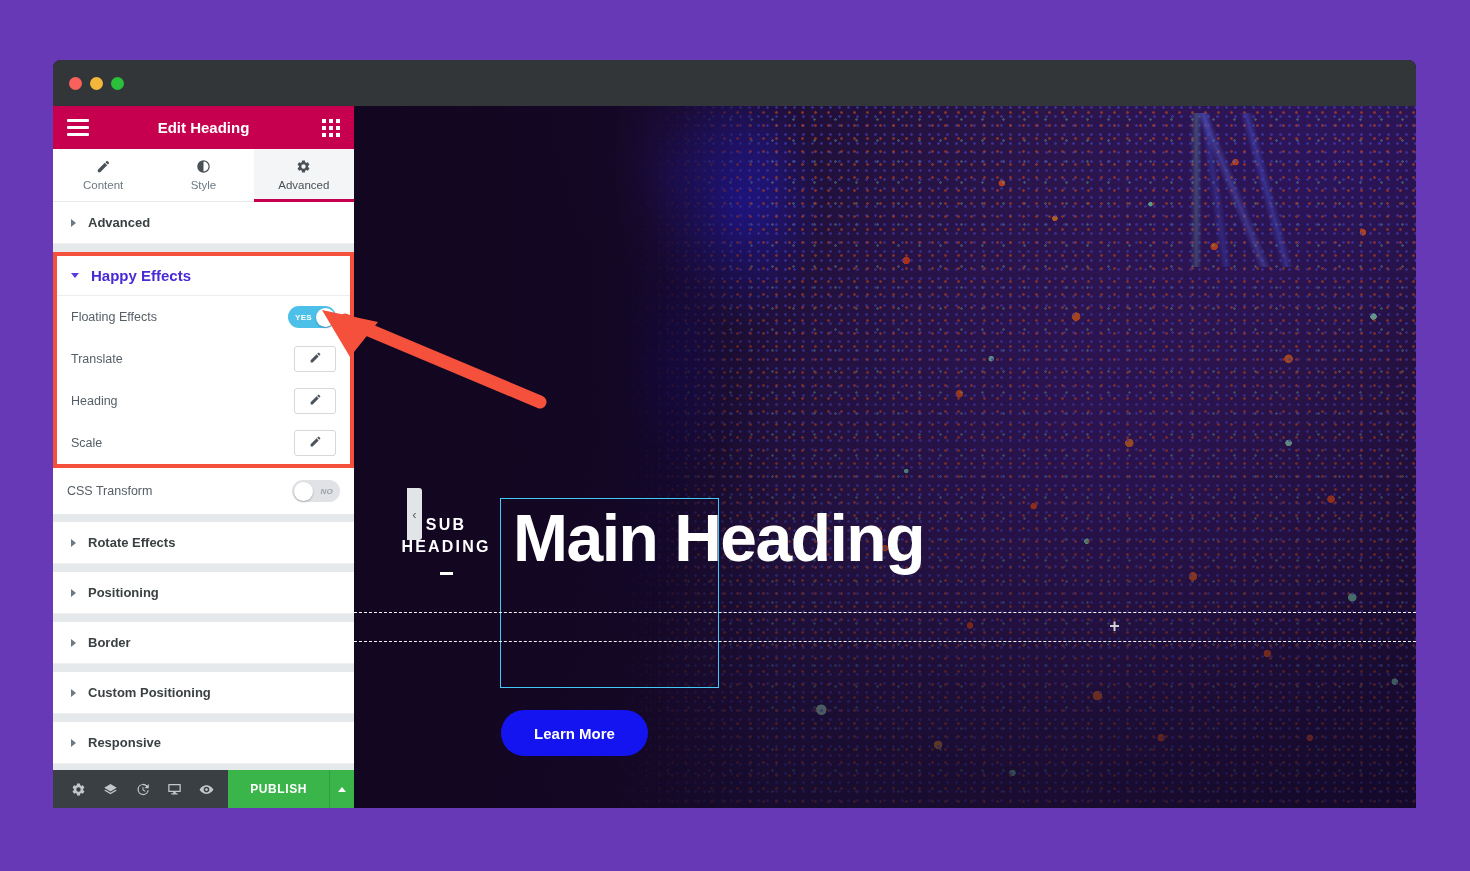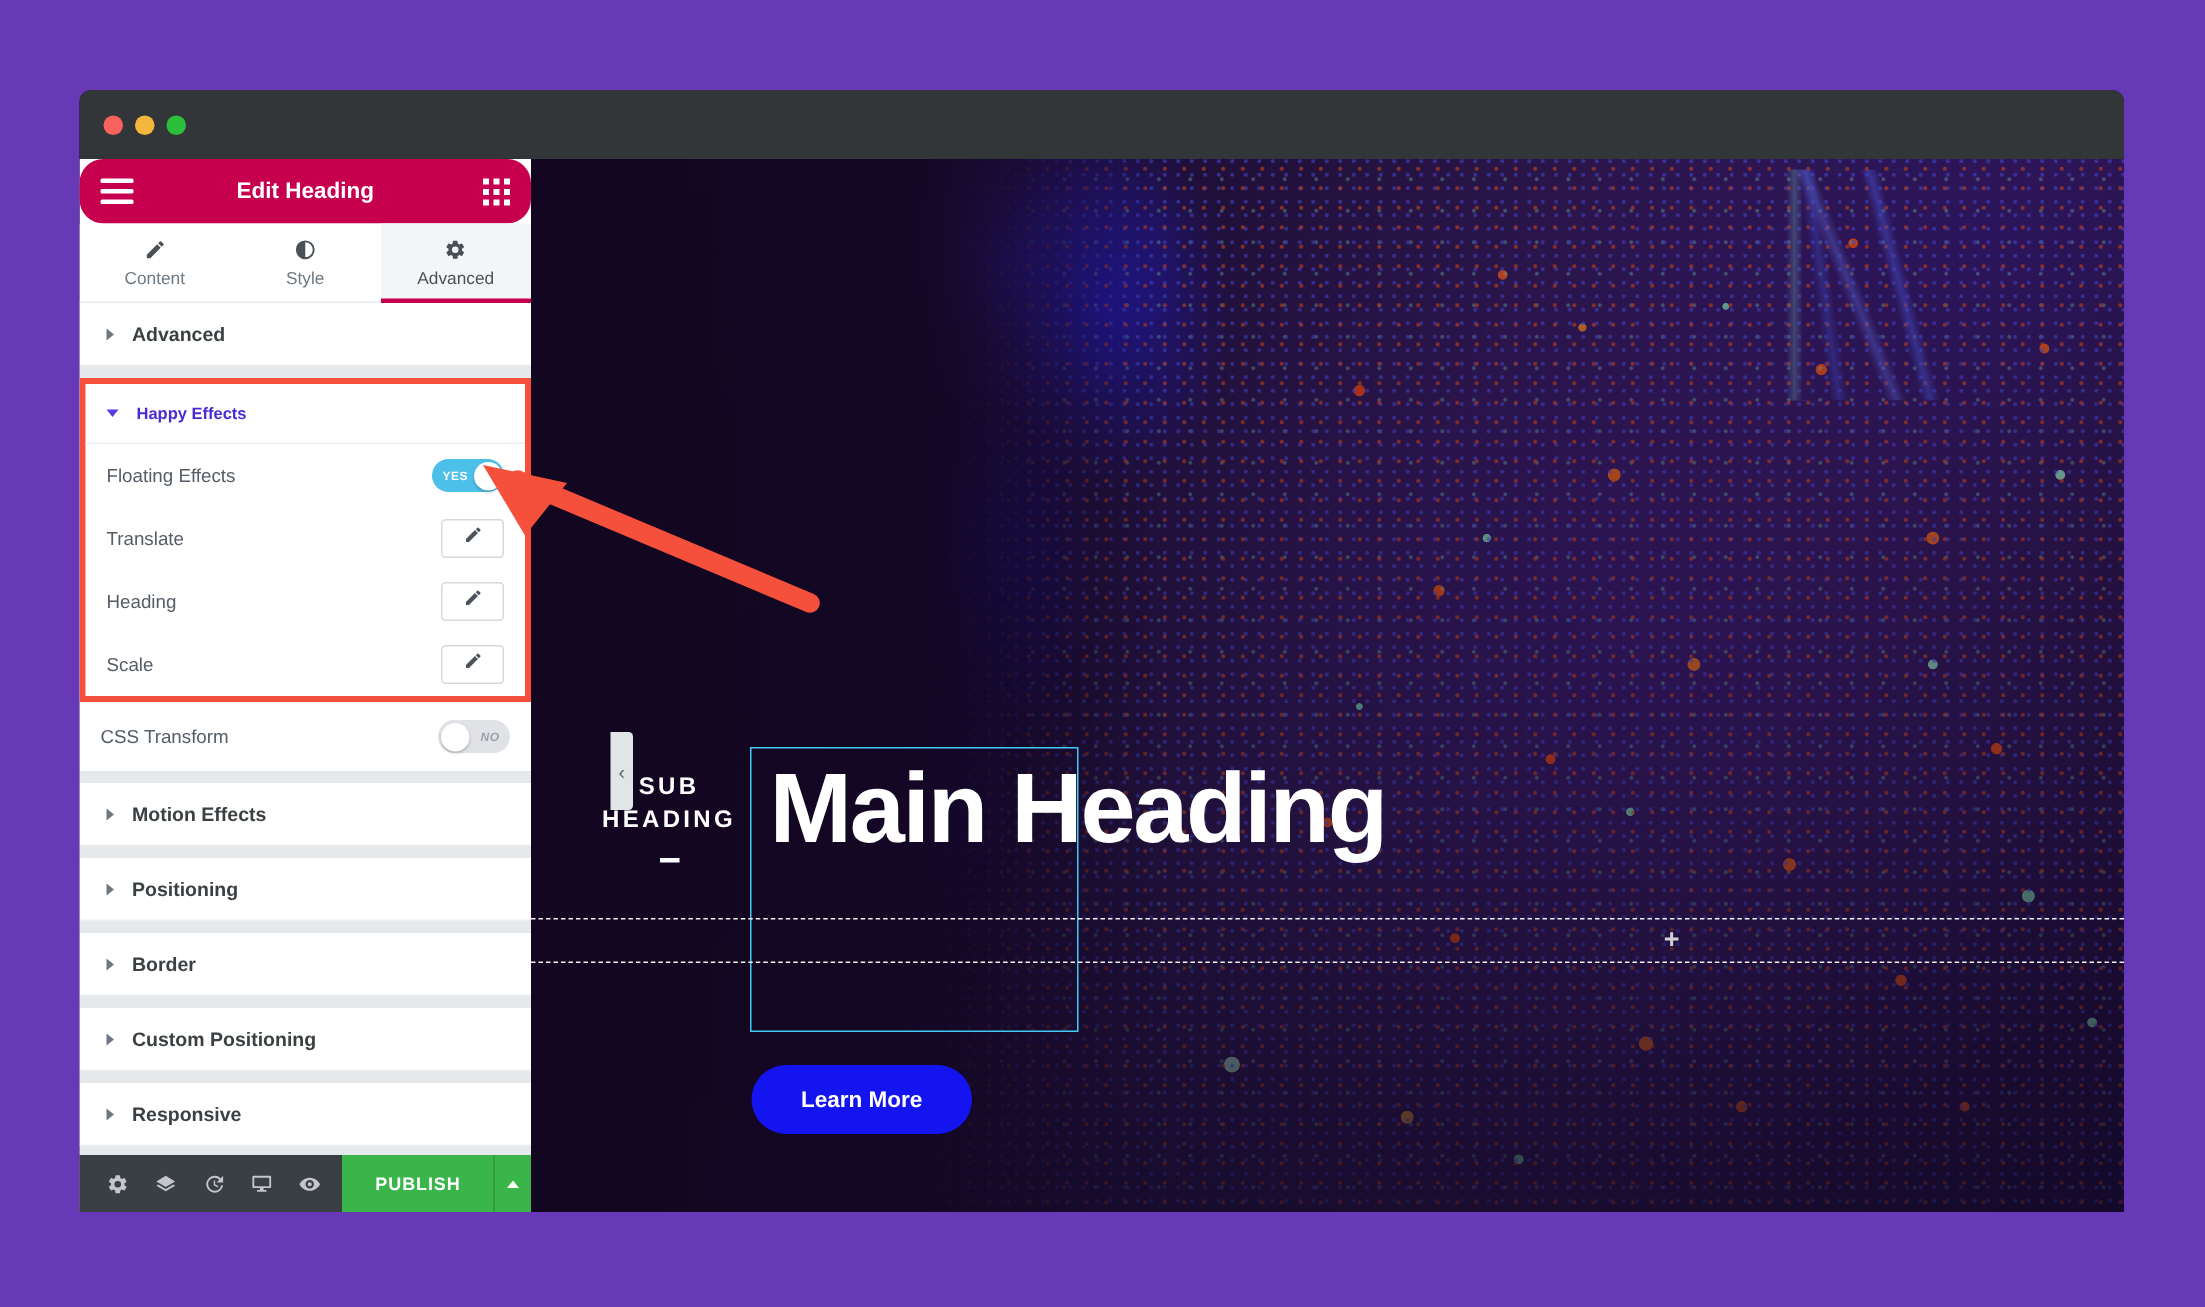--- a/index.html
+++ b/index.html
@@ -51,21 +51,20 @@
   }
 
   #panel-header {
     height: 43px;
     background: #c6004f;
     display: flex;
     align-items: center;
     justify-content: space-between;
     padding: 0 14px;
     flex: 0 0 43px;
-    border-radius: 16px;
   }
   #panel-title {
     color: #ffffff;
     font-size: 15px;
     font-weight: bold;
     position: absolute;
     left: 0; right: 0;
     text-align: center;
     pointer-events: none;
   }
@@ -146,21 +145,21 @@
     padding: 0 14px;
     border-bottom: 1px solid #eeeeee;
     cursor: pointer;
   }
   #happy-header .caret-down {
     width: 0; height: 0;
     border-top: 5px solid #5b3be0;
     border-left: 4px solid transparent;
     border-right: 4px solid transparent;
   }
-  #happy-header .label { font-size: 11px; font-weight: bold; color: #4a29d6; }
+  #happy-header .label { font-size: 15px; font-weight: bold; color: #4a29d6; }
 
   .ctrl-row {
     height: 42px;
     display: flex;
     align-items: center;
     justify-content: space-between;
     padding: 0 14px;
   }
   .ctrl-row .ctrl-label { font-size: 12.5px; color: #555d66; }
 
@@ -583,21 +582,21 @@
           <span class="ctrl-label">CSS Transform</span>
           <span class="switch off">
             <span class="txt">NO</span>
             <span class="knob"></span>
           </span>
         </div>
         <div class="spacer"></div>
 
         <div class="section">
           <span class="caret"></span>
-          <span class="label">Motion Effects</span>
+          <span class="label">Rotate Effects</span>
         </div>
         <div class="spacer"></div>
 
         <div class="section">
           <span class="caret"></span>
           <span class="label">Positioning</span>
         </div>
         <div class="spacer"></div>
 
         <div class="section">

